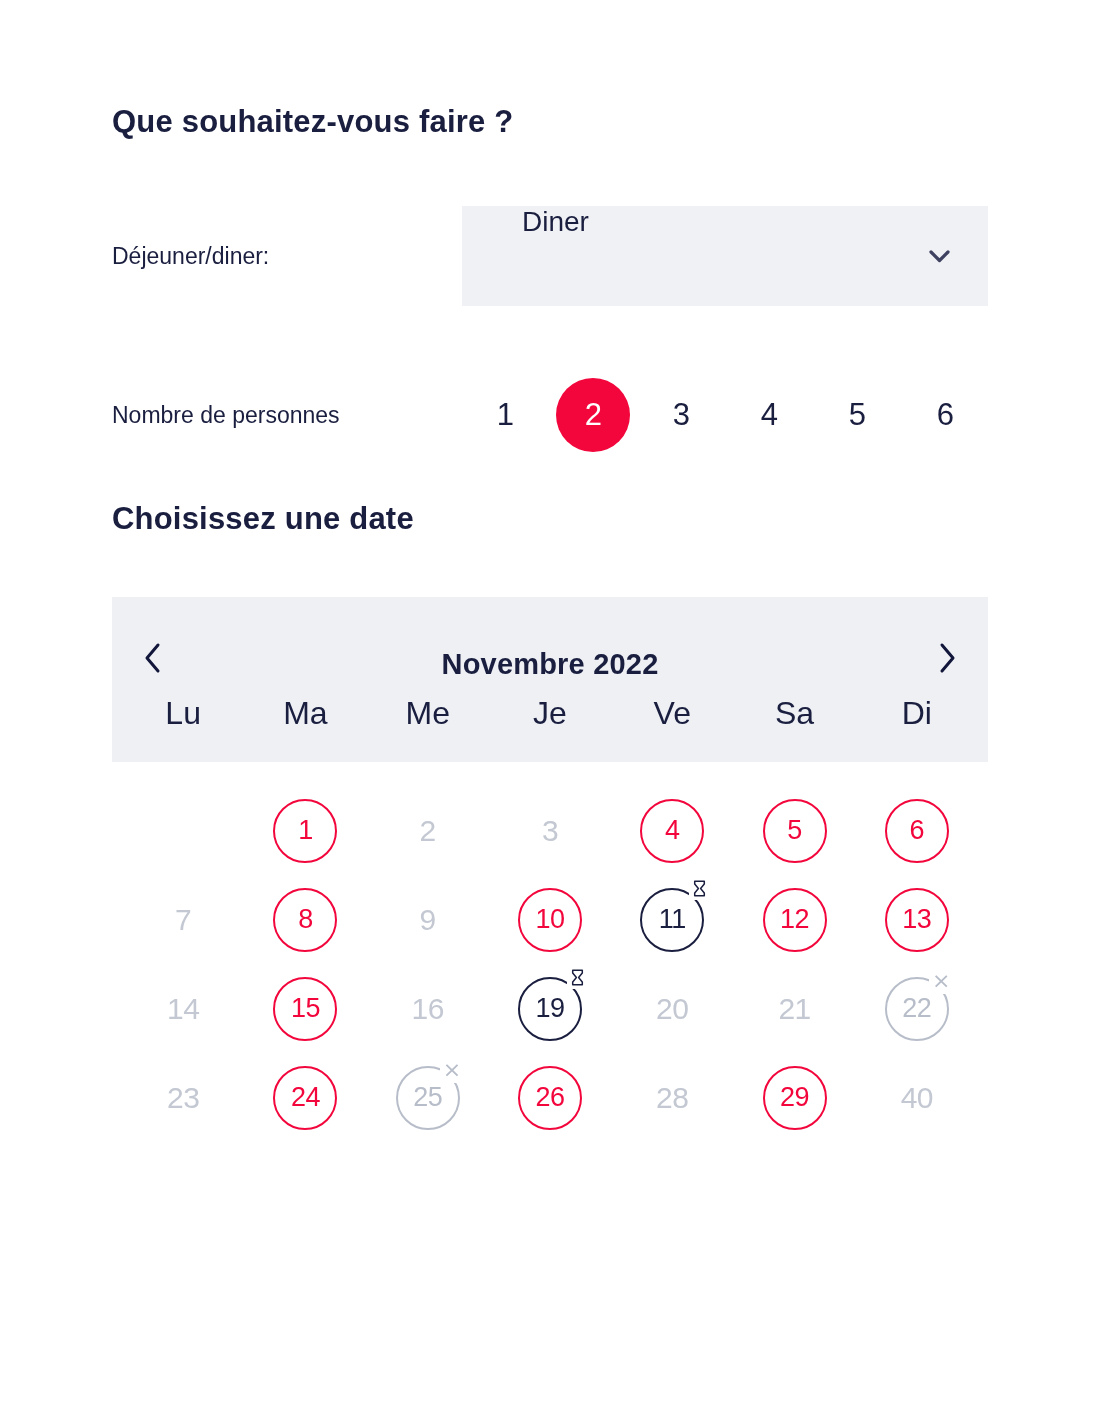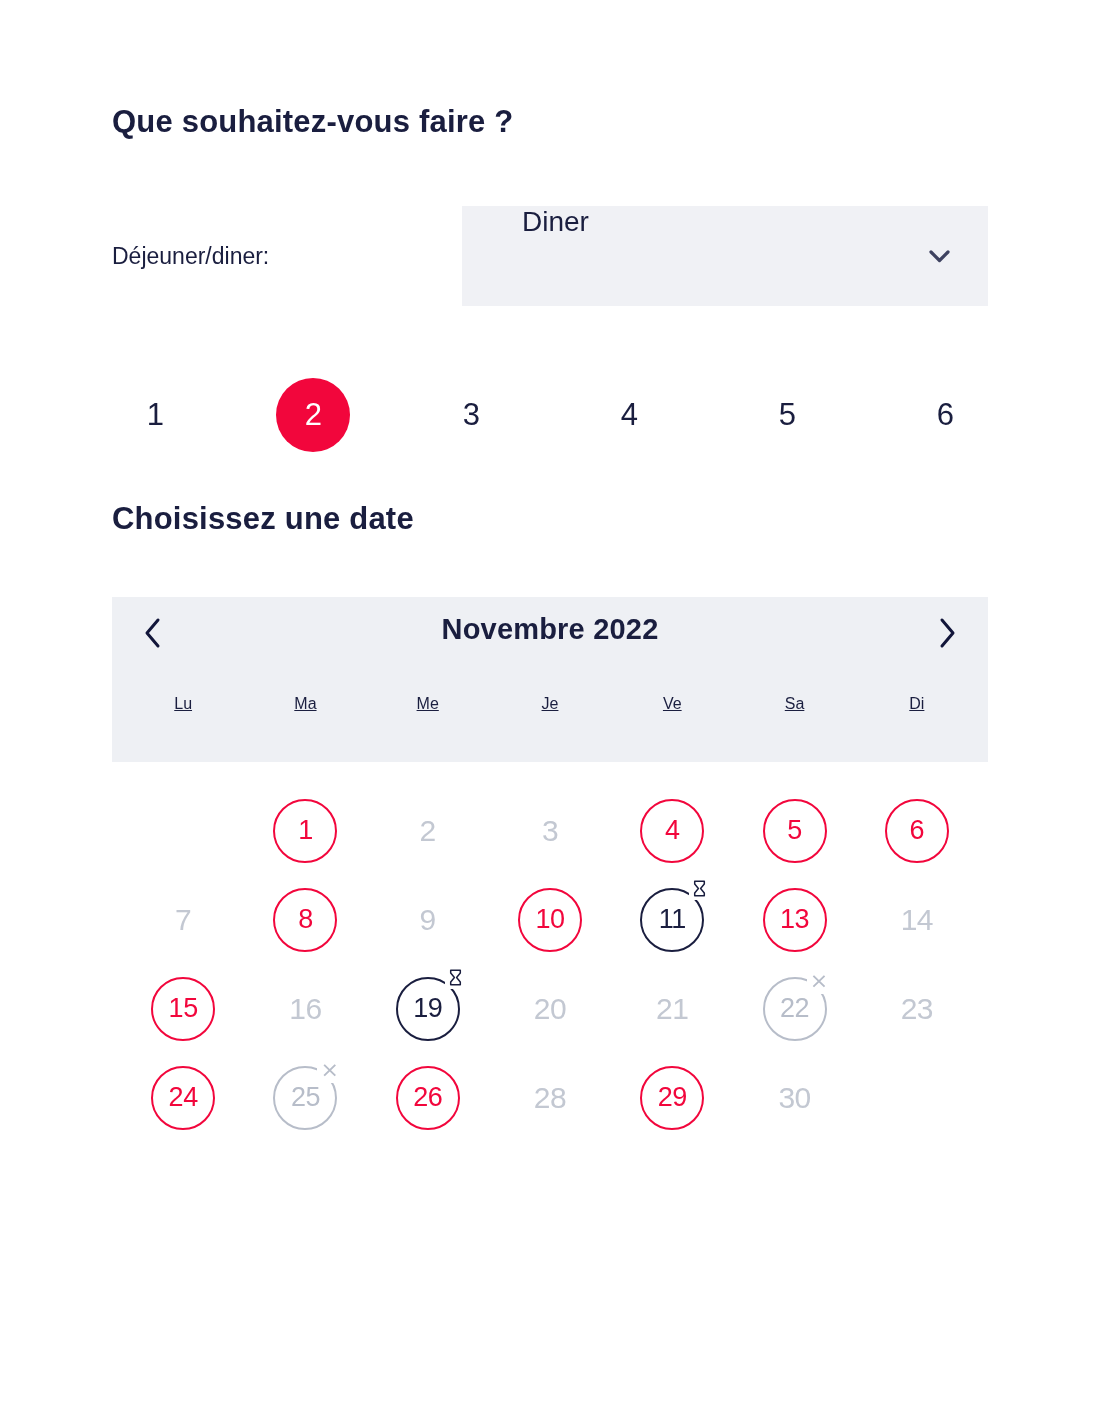--- a/index.html
+++ b/index.html
@@ -59,38 +59,37 @@
 
   .date-title{margin-top:49px;}
 
   
   .calendar{margin-top:60px;}
   .cal-header{
     background:var(--header-bg);height:165px;
     display:flex;flex-direction:column;
   }
   .cal-nav-row{
-    height:92px;display:flex;align-items:flex-start;padding:16px 28px;
+    height:92px;display:flex;align-items:flex-end;padding:8px 28px;
   }
   .nav-btn{
     background:none;border:none;cursor:pointer;padding:4px;
     display:flex;align-items:center;justify-content:center;
   }
   .cal-month{
     flex:1;text-align:center;font-size:29px;font-weight:600;color:var(--navy);
     letter-spacing:.2px;
   }
   .weekday-row{
     flex:1;display:grid;grid-template-columns:repeat(7,1fr);
     padding:0 10px;align-items:start;
   }
   .weekday{
-    text-align:center;font-size:16px;color:var(--navy);font-weight:400;
+    text-align:center;font-size:32px;color:var(--navy);font-weight:400;
     padding-top:6px;
-    text-decoration:underline;
   }
 
   .day-grid{
     display:grid;grid-template-columns:repeat(7,1fr);
     padding:0 10px;margin-top:24px;
   }
   .day-cell{
     height:89px;display:flex;align-items:center;justify-content:center;
   }
   .day-circle{
@@ -132,20 +131,21 @@
       <span class="select-value">Diner</span>
       <span class="chev-down">
         <svg width="21" height="13" viewBox="0 0 21 13" fill="none">
           <polyline points="2,2 10.5,10.5 19,2" stroke="#3E4260" stroke-width="3.2" stroke-linecap="round" stroke-linejoin="round"></polyline>
         </svg>
       </span>
     </div>
   </div>
 
   <div class="party-row">
+    <div class="field-label">Nombre de personnes</div>
     <div class="party-options" id="party-options">
         <div class="party-opt">1</div>
         <div class="party-opt selected">2</div>
         <div class="party-opt">3</div>
         <div class="party-opt">4</div>
         <div class="party-opt">5</div>
         <div class="party-opt">6</div>
       </div>
   </div>
 
@@ -238,20 +238,25 @@
             <span>11</span>
             <span class="day-badge badge-hourglass">
               <svg width="13" height="17" viewBox="0 0 13 17" fill="none">
                 <path d="M1.7 1.2 H11.3 V4.1 L7.6 8.5 L11.3 12.9 V15.8 H1.7 V12.9 L5.4 8.5 L1.7 4.1 Z" stroke="#1A1E3F" stroke-width="1.5" stroke-linejoin="round"></path>
               </svg>
             </span>
           </div>
         </div>
         <div class="day-cell d-available">
           <div class="day-circle">
+            <span>12</span>
+          </div>
+        </div>
+        <div class="day-cell d-available">
+          <div class="day-circle">
             <span>13</span>
           </div>
         </div>
         <div class="day-cell d-plain">
           <div class="day-circle">
             <span>14</span>
           </div>
         </div>
         <div class="day-cell d-available">
           <div class="day-circle">
@@ -315,21 +320,21 @@
             <span>28</span>
           </div>
         </div>
         <div class="day-cell d-available">
           <div class="day-circle">
             <span>29</span>
           </div>
         </div>
         <div class="day-cell d-plain">
           <div class="day-circle">
-            <span>30</span>
+            <span>40</span>
           </div>
         </div>
         <div class="day-cell d-empty"></div>
         <div class="day-cell d-empty"></div>
         <div class="day-cell d-empty"></div>
         <div class="day-cell d-empty"></div>
       </div>
   </div>
 
 </div>

